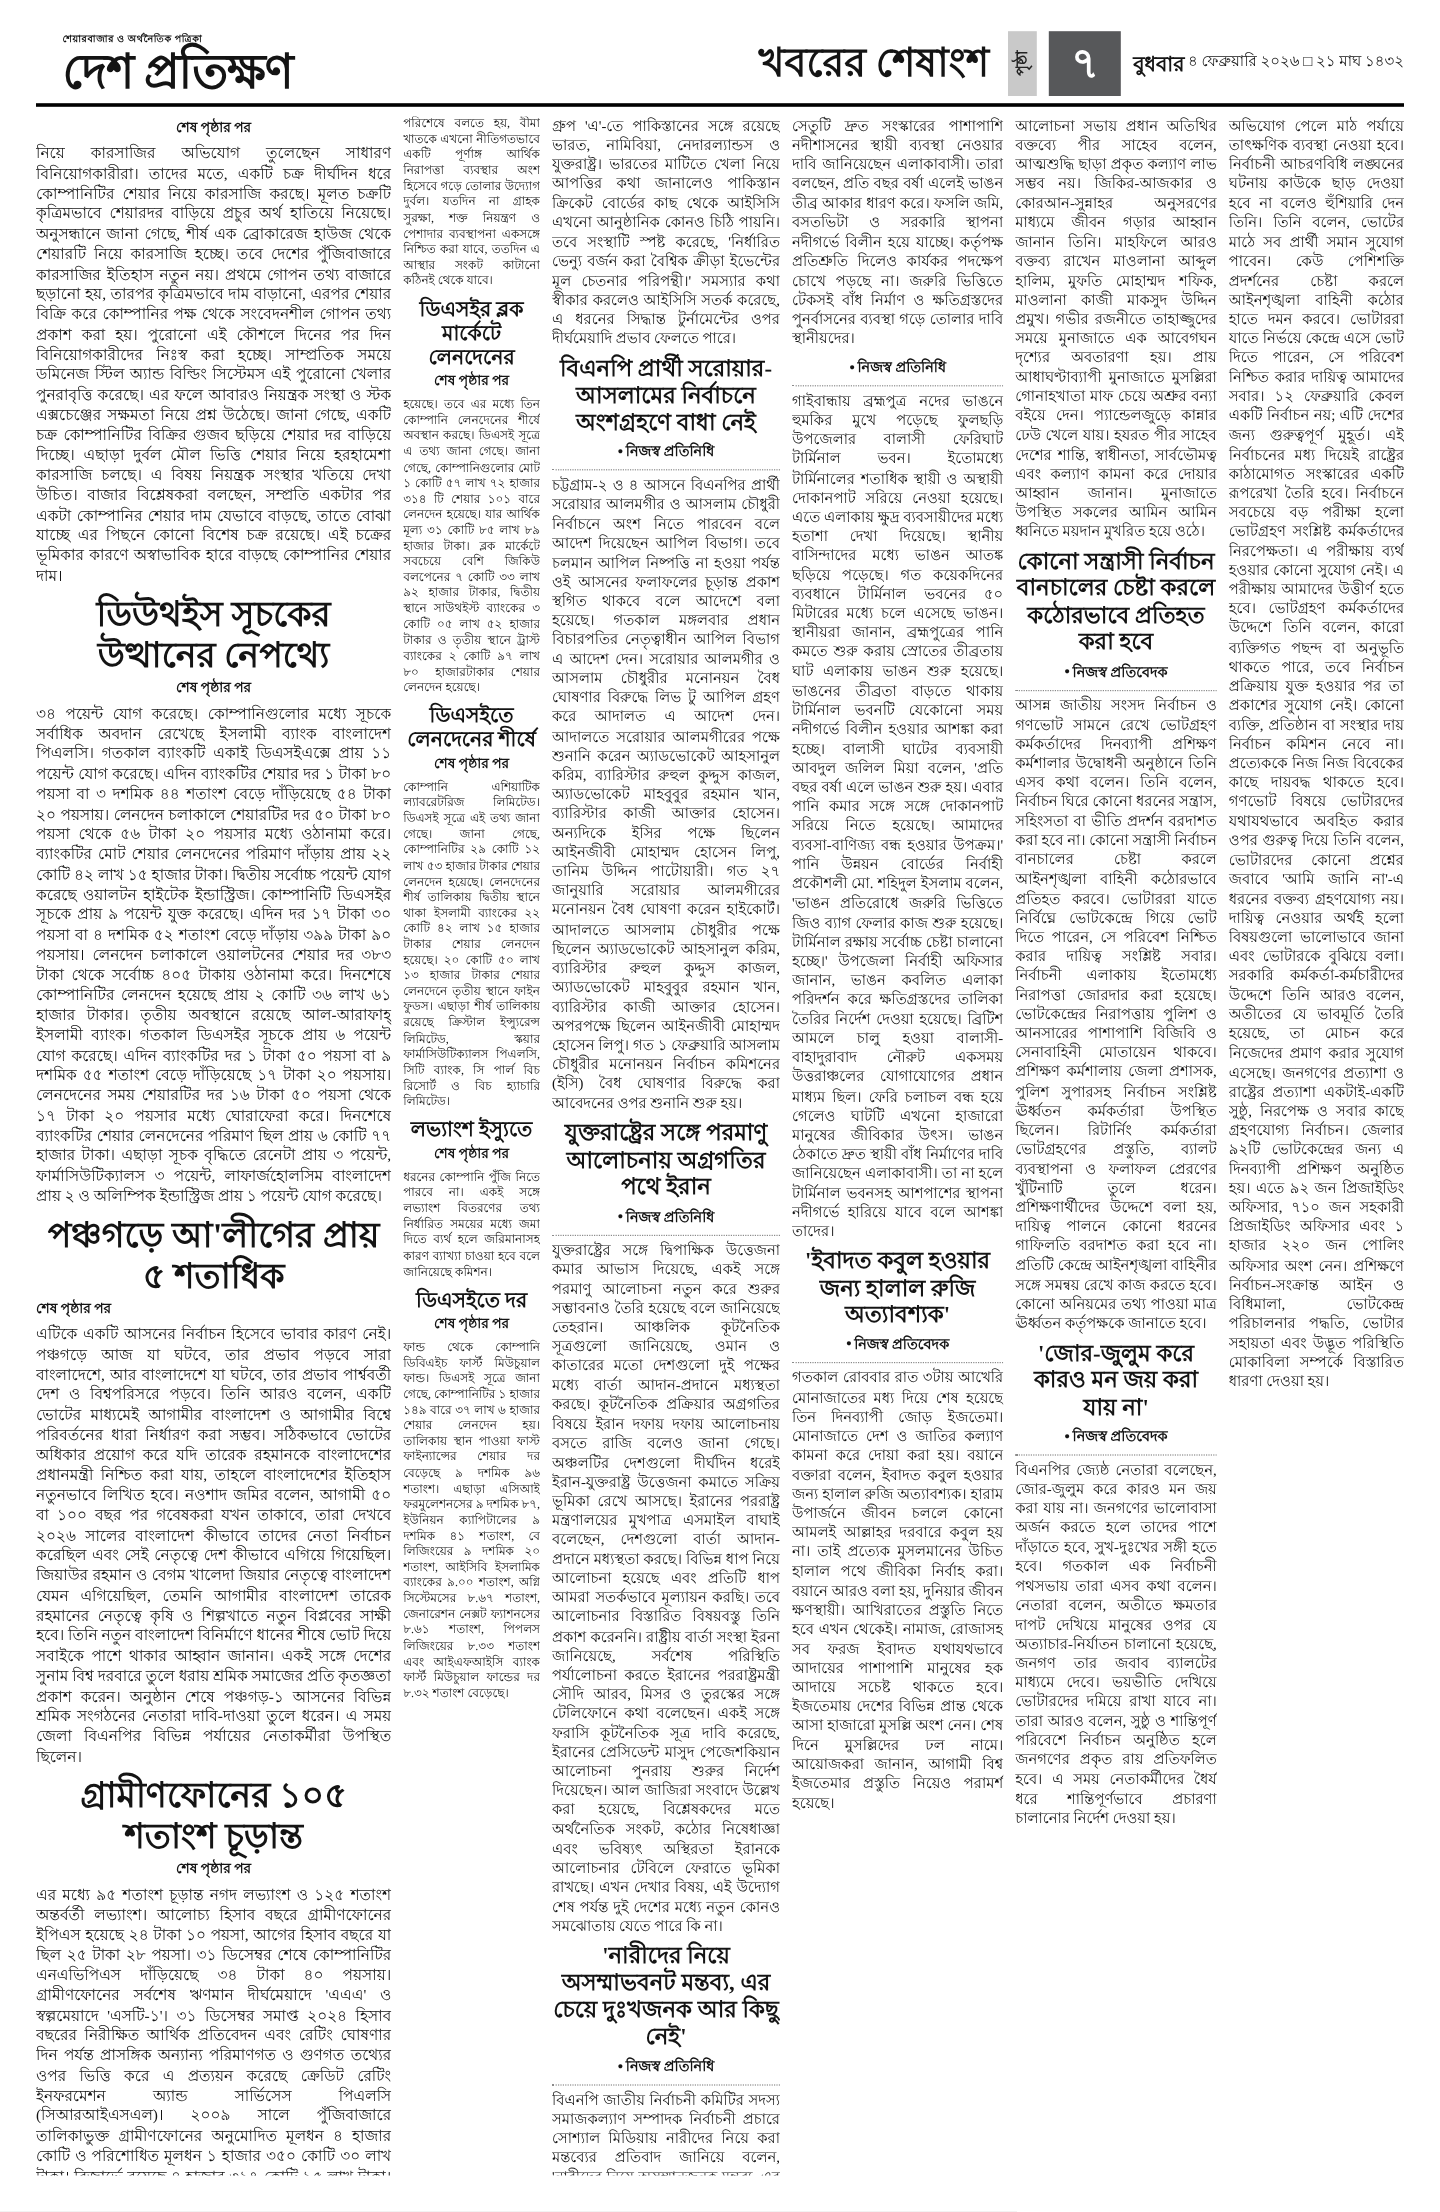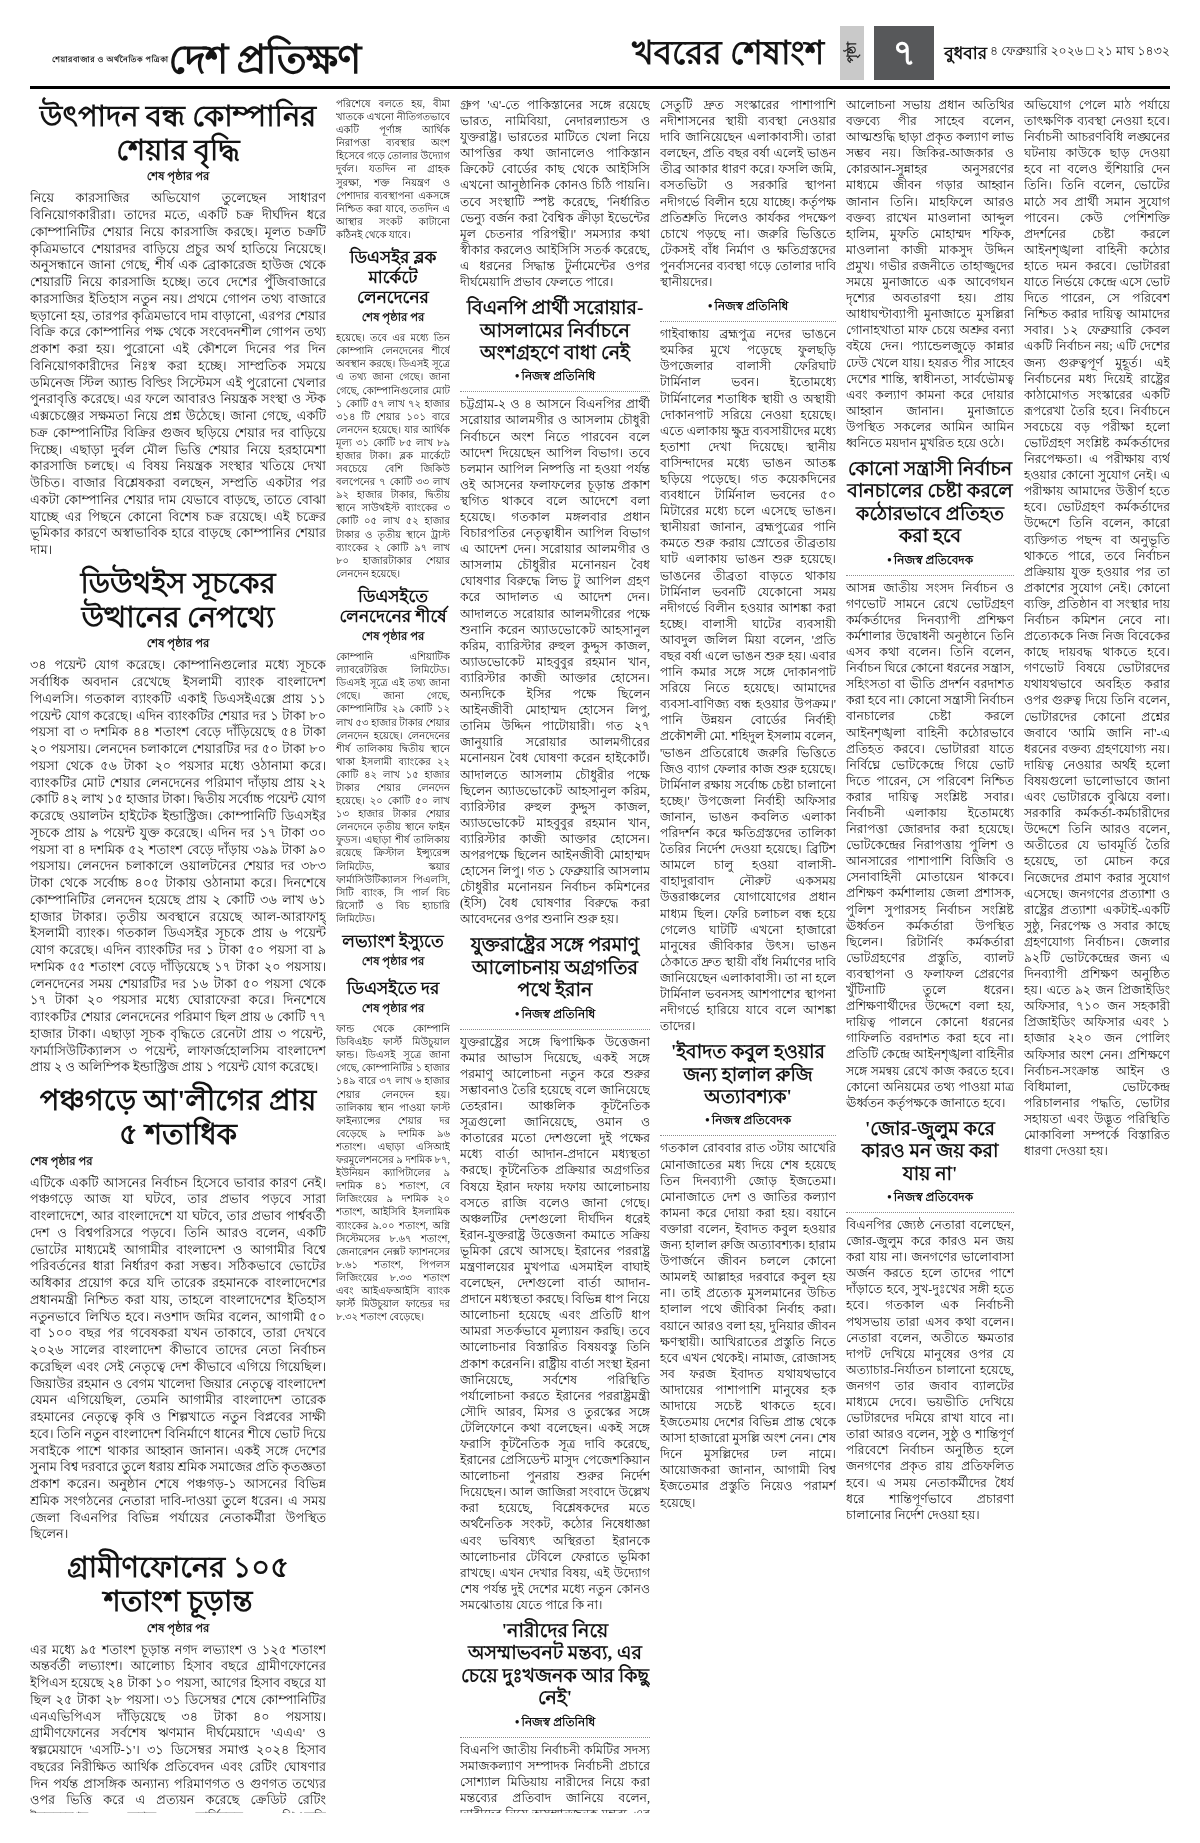--- a/index.html
+++ b/index.html
@@ -2,21 +2,21 @@
 <html lang="bn"><head>
 <meta charset="utf-8">
 <style>
   html,body{margin:0;padding:0;background:#e8e8e8;}
   .page{width:1200px;height:1843px;background:#ffffff;color:#141414;margin:0 auto;
         font-family:"Liberation Serif","DejaVu Serif",serif;position:relative;overflow:hidden;
         box-sizing:border-box;padding:18px 30px 14px 30px;}
   
   header{display:flex;justify-content:space-between;align-items:flex-end;
          border-bottom:3px solid #000;padding-bottom:6px;height:62px;}
-  .mast-left{display:flex;flex-direction:row;align-items:center;padding-left:22px;}
+  .mast-left{display:flex;flex-direction:column;align-items:flex-start;padding-left:22px;}
   .tagline{font-size:8px;letter-spacing:.5px;font-weight:bold;margin-bottom:1px;}
   .logo{font-size:40px;font-weight:900;line-height:1;letter-spacing:-1px;
         font-family:"Liberation Serif","DejaVu Serif",serif;}
   .mast-right{display:flex;align-items:center;gap:10px;}
   .section-title{font-size:33px;font-weight:900;line-height:1;margin-right:6px;}
   .page-label-box{width:24px;height:54px;background:#c9c9c9;display:flex;align-items:center;
         justify-content:center;}
   .page-label-box span{writing-mode:vertical-rl;transform:rotate(180deg);font-size:13px;font-weight:bold;color:#222;}
   .page-num-box{width:60px;height:54px;background:#57585a;color:#fff;font-size:36px;font-weight:900;
         display:flex;align-items:center;justify-content:center;line-height:1;}
@@ -67,21 +67,20 @@
         <div class="weekday">বুধবার</div>
         <div class="date-line">৪ ফেব্রুয়ারি ২০২৬ □ ২১ মাঘ ১৪৩২</div>
       </div>
     </div>
   </header>
 
   <main>
 
     <section class="col c0">
       <article>
-        <h2 class="hl hl-xl">উৎপাদন বন্ধ কোম্পানির শেয়ার বৃদ্ধি</h2>
         <div class="cont">শেষ পৃষ্ঠার পর</div>
         <p class="body">নিয়ে কারসাজির অভিযোগ তুলেছেন সাধারণ বিনিয়োগকারীরা। তাদের মতে, একটি চক্র দীর্ঘদিন ধরে কোম্পানিটির শেয়ার নিয়ে কারসাজি করছে। মূলত চক্রটি কৃত্রিমভাবে শেয়ারদর বাড়িয়ে প্রচুর অর্থ হাতিয়ে নিয়েছে। অনুসন্ধানে জানা গেছে, শীর্ষ এক ব্রোকারেজ হাউজ থেকে শেয়ারটি নিয়ে কারসাজি হচ্ছে। তবে দেশের পুঁজিবাজারে কারসাজির ইতিহাস নতুন নয়। প্রথমে গোপন তথ্য বাজারে ছড়ানো হয়, তারপর কৃত্রিমভাবে দাম বাড়ানো, এরপর শেয়ার বিক্রি করে কোম্পানির পক্ষ থেকে সংবেদনশীল গোপন তথ্য প্রকাশ করা হয়। পুরোনো এই কৌশলে দিনের পর দিন বিনিয়োগকারীদের নিঃস্ব করা হচ্ছে। সাম্প্রতিক সময়ে ডমিনেজ স্টিল অ্যান্ড বিল্ডিং সিস্টেমস এই পুরোনো খেলার পুনরাবৃত্তি করেছে। এর ফলে আবারও নিয়ন্ত্রক সংস্থা ও স্টক এক্সচেঞ্জের সক্ষমতা নিয়ে প্রশ্ন উঠেছে। জানা গেছে, একটি চক্র কোম্পানিটির বিক্রির গুজব ছড়িয়ে শেয়ার দর বাড়িয়ে দিচ্ছে। এছাড়া দুর্বল মৌল ভিত্তি শেয়ার নিয়ে হরহামেশা কারসাজি চলছে। এ বিষয় নিয়ন্ত্রক সংস্থার খতিয়ে দেখা উচিত। বাজার বিশ্লেষকরা বলছেন, সম্প্রতি একটার পর একটা কোম্পানির শেয়ার দাম যেভাবে বাড়ছে, তাতে বোঝা যাচ্ছে এর পিছনে কোনো বিশেষ চক্র রয়েছে। এই চক্রের ভূমিকার কারণে অস্বাভাবিক হারে বাড়ছে কোম্পানির শেয়ার দাম।</p>
       </article>
       <article>
         <h2 class="hl hl-xl">ডিউথইস সূচকের উত্থানের নেপথ্যে</h2>
         <div class="cont">শেষ পৃষ্ঠার পর</div>
         <p class="body">৩৪ পয়েন্ট যোগ করেছে। কোম্পানিগুলোর মধ্যে সূচকে সর্বাধিক অবদান রেখেছে ইসলামী ব্যাংক বাংলাদেশ পিএলসি। গতকাল ব্যাংকটি একাই ডিএসইএক্সে প্রায় ১১ পয়েন্ট যোগ করেছে। এদিন ব্যাংকটির শেয়ার দর ১ টাকা ৮০ পয়সা বা ৩ দশমিক ৪৪ শতাংশ বেড়ে দাঁড়িয়েছে ৫৪ টাকা ২০ পয়সায়। লেনদেন চলাকালে শেয়ারটির দর ৫০ টাকা ৮০ পয়সা থেকে ৫৬ টাকা ২০ পয়সার মধ্যে ওঠানামা করে। ব্যাংকটির মোট শেয়ার লেনদেনের পরিমাণ দাঁড়ায় প্রায় ২২ কোটি ৪২ লাখ ১৫ হাজার টাকা। দ্বিতীয় সর্বোচ্চ পয়েন্ট যোগ করেছে ওয়ালটন হাইটেক ইন্ডাস্ট্রিজ। কোম্পানিটি ডিএসইর সূচকে প্রায় ৯ পয়েন্ট যুক্ত করেছে। এদিন দর ১৭ টাকা ৩০ পয়সা বা ৪ দশমিক ৫২ শতাংশ বেড়ে দাঁড়ায় ৩৯৯ টাকা ৯০ পয়সায়। লেনদেন চলাকালে ওয়ালটনের শেয়ার দর ৩৮৩ টাকা থেকে সর্বোচ্চ ৪০৫ টাকায় ওঠানামা করে। দিনশেষে কোম্পানিটির লেনদেন হয়েছে প্রায় ২ কোটি ৩৬ লাখ ৬১ হাজার টাকার। তৃতীয় অবস্থানে রয়েছে আল-আরাফাহ্ ইসলামী ব্যাংক। গতকাল ডিএসইর সূচকে প্রায় ৬ পয়েন্ট যোগ করেছে। এদিন ব্যাংকটির দর ১ টাকা ৫০ পয়সা বা ৯ দশমিক ৫৫ শতাংশ বেড়ে দাঁড়িয়েছে ১৭ টাকা ২০ পয়সায়। লেনদেনের সময় শেয়ারটির দর ১৬ টাকা ৫০ পয়সা থেকে ১৭ টাকা ২০ পয়সার মধ্যে ঘোরাফেরা করে। দিনশেষে ব্যাংকটির শেয়ার লেনদেনের পরিমাণ ছিল প্রায় ৬ কোটি ৭৭ হাজার টাকা। এছাড়া সূচক বৃদ্ধিতে রেনেটা প্রায় ৩ পয়েন্ট, ফার্মাসিউটিক্যালস ৩ পয়েন্ট, লাফার্জহোলসিম বাংলাদেশ প্রায় ২ ও অলিম্পিক ইন্ডাস্ট্রিজ প্রায় ১ পয়েন্ট যোগ করেছে।</p>
       </article>
       <article>
         <h2 class="hl hl-xl">পঞ্চগড়ে আ'লীগের প্রায় ৫ শতাধিক</h2>
@@ -106,20 +105,21 @@
         <p class="body">হয়েছে। তবে এর মধ্যে তিন কোম্পানি লেনদেনের শীর্ষে অবস্থান করছে। ডিএসই সূত্রে এ তথ্য জানা গেছে। জানা গেছে, কোম্পানিগুলোর মোট ১ কোটি ৫৭ লাখ ৭২ হাজার ৩১৪ টি শেয়ার ১০১ বারে লেনদেন হয়েছে। যার আর্থিক মূল্য ৩১ কোটি ৮৫ লাখ ৮৯ হাজার টাকা। ব্লক মার্কেটে সবচেয়ে বেশি জিকিউ বলপেনের ৭ কোটি ৩৩ লাখ ৯২ হাজার টাকার, দ্বিতীয় স্থানে সাউথইস্ট ব্যাংকের ৩ কোটি ০৫ লাখ ৫২ হাজার টাকার ও তৃতীয় স্থানে ট্রাস্ট ব্যাংকের ২ কোটি ৯৭ লাখ ৮০ হাজারটাকার শেয়ার লেনদেন হয়েছে।</p>
       </article>
       <article>
         <h2 class="hl hl-sm">ডিএসইতে লেনদেনের শীর্ষে</h2>
         <div class="cont">শেষ পৃষ্ঠার পর</div>
         <p class="body">কোম্পানি এশিয়াটিক ল্যাবরেটরিজ লিমিটেড। ডিএসই সূত্রে এই তথ্য জানা গেছে। জানা গেছে, কোম্পানিটির ২৯ কোটি ১২ লাখ ৫৩ হাজার টাকার শেয়ার লেনদেন হয়েছে। লেনদেনের শীর্ষ তালিকায় দ্বিতীয় স্থানে থাকা ইসলামী ব্যাংকের ২২ কোটি ৪২ লাখ ১৫ হাজার টাকার শেয়ার লেনদেন হয়েছে। ২০ কোটি ৫০ লাখ ১৩ হাজার টাকার শেয়ার লেনদেনে তৃতীয় স্থানে ফাইন ফুডস। এছাড়া শীর্ষ তালিকায় রয়েছে ক্রিস্টাল ইন্স্যুরেন্স লিমিটেড, স্কয়ার ফার্মাসিউটিক্যালস পিএলসি, সিটি ব্যাংক, সি পার্ল বিচ রিসোর্ট ও বিচ হ্যাচারি লিমিটেড।</p>
       </article>
       <article>
         <h2 class="hl hl-sm">লভ্যাংশ ইস্যুতে</h2>
         <div class="cont">শেষ পৃষ্ঠার পর</div>
+        <p class="body">ধরনের কোম্পানি পুঁজি নিতে পারবে না। একই সঙ্গে লভ্যাংশ বিতরণের তথ্য নির্ধারিত সময়ের মধ্যে জমা দিতে ব্যর্থ হলে জরিমানাসহ কারণ ব্যাখ্যা চাওয়া হবে বলে জানিয়েছে কমিশন।</p>
       </article>
       <article>
         <h2 class="hl hl-sm">ডিএসইতে দর</h2>
         <div class="cont">শেষ পৃষ্ঠার পর</div>
         <p class="body">ফান্ড থেকে কোম্পানি ডিবিএইচ ফার্স্ট মিউচুয়াল ফান্ড। ডিএসই সূত্রে জানা গেছে, কোম্পানিটির ১ হাজার ১৪৯ বারে ৩৭ লাখ ৬ হাজার শেয়ার লেনদেন হয়। তালিকায় স্থান পাওয়া ফাস্ট ফাইন্যান্সের শেয়ার দর বেড়েছে ৯ দশমিক ৯৬ শতাংশ। এছাড়া এসিআই ফরমুলেশনসের ৯ দশমিক ৮৭, ইউনিয়ন ক্যাপিটালের ৯ দশমিক ৪১ শতাংশ, বে লিজিংয়ের ৯ দশমিক ২০ শতাংশ, আইসিবি ইসলামিক ব্যাংকের ৯.০০ শতাংশ, অগ্নি সিস্টেমসের ৮.৬৭ শতাংশ, জেনারেশন নেক্সট ফ্যাশনসের ৮.৬১ শতাংশ, পিপলস লিজিংয়ের ৮.৩৩ শতাংশ এবং আইএফআইসি ব্যাংক ফার্স্ট মিউচুয়াল ফান্ডের দর ৮.৩২ শতাংশ বেড়েছে।</p>
       </article>
 
     </section>
 
     <section class="col c2">

